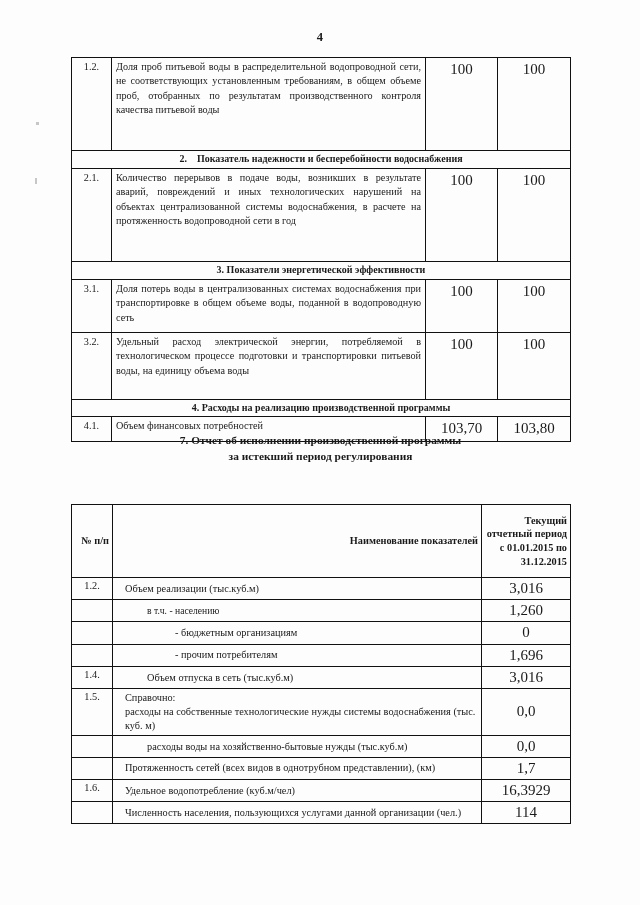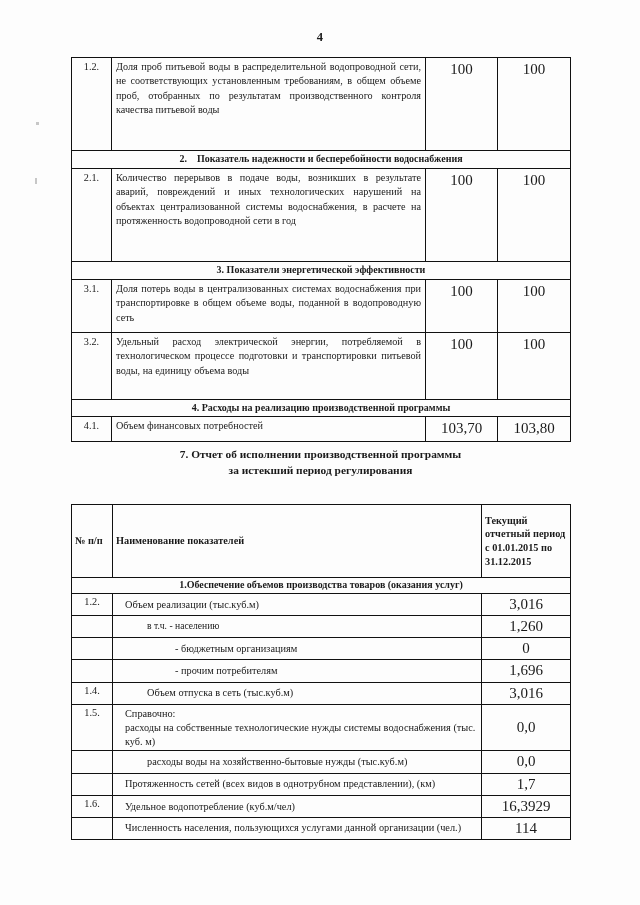--- a/index.html
+++ b/index.html
@@ -79,38 +79,38 @@
     left: 71px;
     width: 499px;
   }
   #table-upper td.desc { line-height: 1.42; }
 
   
   .heading {
     position: absolute;
     left: 71px;
     width: 499px;
-    top: 446px;
+    top: 432px;
     text-align: center;
     font-weight: bold;
     font-size: 11.4px;
     line-height: 1.42;
   }
   .heading .l2 { display: block; }
 
   
   #table-lower {
     top: 504px;
     left: 71px;
     width: 499px;
     font-size: 10.3px;
   }
   #table-lower td { padding: 1px 4px; }
   #table-lower td.hdr {
-    text-align: left;
+    text-align: right;
     font-weight: bold;
     vertical-align: middle;
     line-height: 1.33;
     padding: 3px 3px;
   }
   #table-lower td.val { vertical-align: middle; }
   #table-lower td.lbl { vertical-align: middle; line-height: 1.3; }
   .ind1 { padding-left: 34px !important; }
   .ind2 { padding-left: 62px !important; }
   .ind-s { padding-left: 12px !important; }
@@ -202,23 +202,20 @@
         <td class="hdr" style="height:66px;">№ п/п</td>
         <td class="hdr">Наименование показателей</td>
         <td class="hdr">
           <span class="tt">Текущий</span><br>
           <span class="tt">отчетный период</span><br>
           <span class="tt">с 01.01.2015 по</span><br>
           <span class="tt">31.12.2015</span>
         </td>
       </tr>
 
-      <tr>
-        <td class="section" colspan="3">1.Обеспечение объемов производства товаров (оказания услуг)</td>
-      </tr>
 
 
       <tr>
         <td class="num">1.2.</td>
         <td class="lbl ind-s">Объем реализации (тыс.куб.м)</td>
         <td class="val">3,016</td>
       </tr>
 
       <tr>
         <td class="num"></td>

